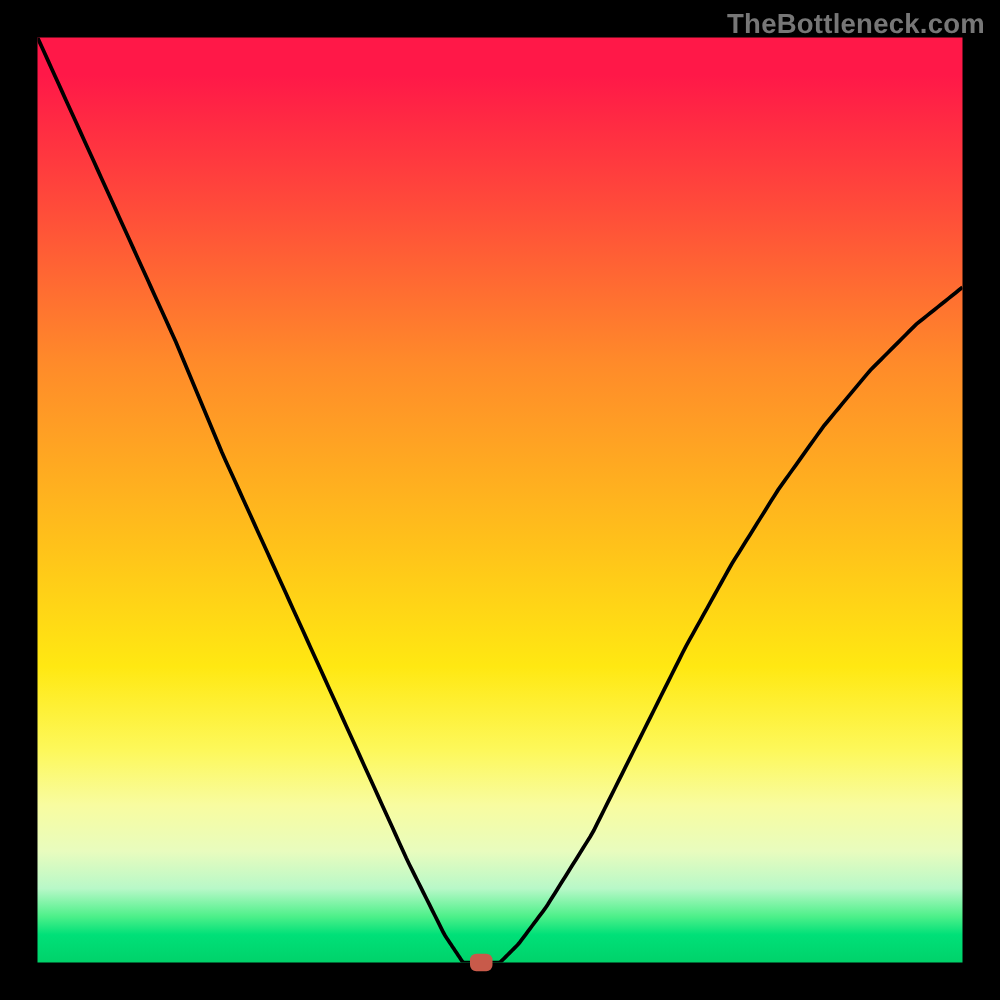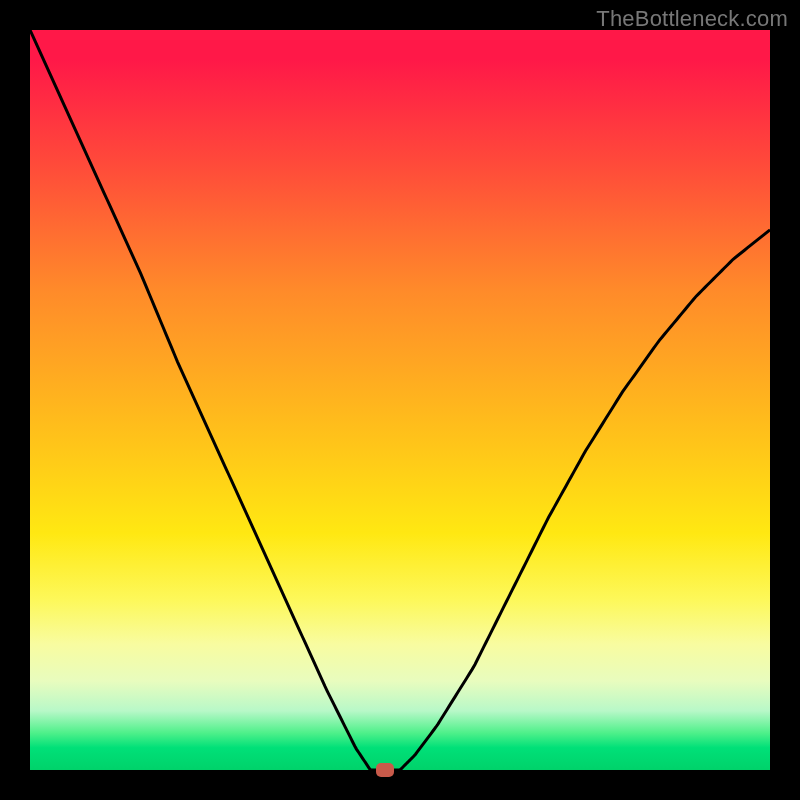--- a/index.html
+++ b/index.html
@@ -11,21 +11,21 @@
     font-family: Arial, sans-serif;
     position: relative;
     overflow: hidden;
   }
   .watermark {
     position: absolute;
     top: 6px;
     right: 12px;
     color: #777;
     font-size: 22px;
-    font-weight: 400;
+    font-weight: 700;
     z-index: 10;
     letter-spacing: 0.2px;
   }
   .plot-area {
     position: absolute;
     top: 30px;
     left: 30px;
     width: 740px;
     height: 740px;
     background: linear-gradient(to bottom,

